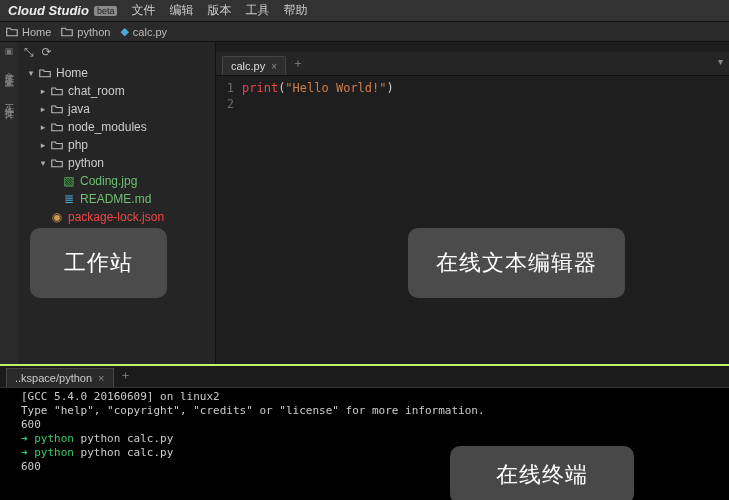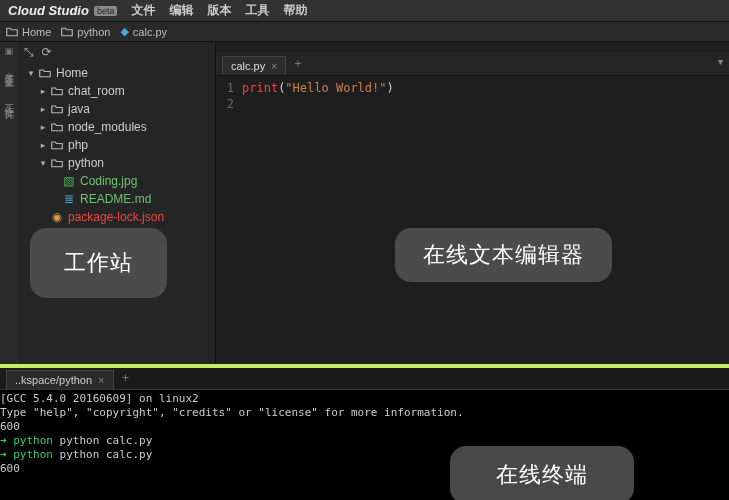--- a/index.html
+++ b/index.html
@@ -20,21 +20,21 @@
     display: flex; align-items: center;
     padding: 0 8px;
     border-bottom: 1px solid #111;
   }
   .brand { font-weight: bold; font-style: italic; color: #eee; font-size: 13px; }
   .beta {
     background: #8a8a8a; color: #222;
     font-size: 9px; padding: 0 3px; border-radius: 2px;
     margin-left: 5px; font-style: normal; font-weight: normal;
   }
-  .menu-item { margin-left: 14px; color: #ccc; cursor: pointer; font-weight: bold; }
+  .menu-item { margin-left: 14px; color: #ccc; cursor: pointer; }
 
   
   .crumbbar {
     height: 20px;
     background: #2a2a2a;
     display: flex; align-items: center;
     padding: 0 6px;
     border-bottom: 1px solid #111;
     font-size: 11px; color: #bbb;
   }
@@ -102,44 +102,44 @@
   }
   .code-line { display:flex; }
   .gutter { width: 26px; text-align: right; color: #6a6a6a; padding-right: 8px; user-select:none; }
   .tok-fn { color: #ef4444; }
   .tok-str { color: #ce7e4b; }
   .tok-punc { color: #ccc; }
 
   
   .panel {
     height: 136px; background: #000;
-    border-top: 4px solid #bef264;
+    border-top: 2px solid #bef264;
     display: flex; flex-direction: column;
     position: relative;
   }
   .panel-tabs {
     height: 22px; background: #1b1b1b;
     display:flex; align-items:flex-end; padding-left:6px;
     border-bottom:1px solid #333;
   }
   .ptab { background:#2a2a2a; padding:3px 8px; font-size:11px; display:flex; gap:6px; align-items:center; border:1px solid #444; border-bottom:none; cursor:pointer; }
   .ptab .close { color:#888; }
   .ptab-plus { color:#888; padding:3px 6px; cursor:pointer; }
   .term {
-    flex:1; padding: 2px 8px 0 0;
+    flex:1; padding: 2px 8px 0 21px;
     font-family: Consolas, monospace; font-size: 11px; line-height: 14px;
     color: #ccc; overflow:hidden;
   }
   .term .g { color: #33cc66; }
 
   
   .bubble {
     position:absolute; background: rgba(80,80,80,0.9);
     color:#fff; font-size:22px; font-weight:500;
-    padding: 20px 34px; border-radius:16px;
+    padding: 20px 34px; border-radius:10px;
     letter-spacing:1px;
     pointer-events:none;
   }
 
   
   svg.i { width:12px; height:12px; fill:none; stroke:currentColor; stroke-width:1.5; }
   .folder-ico { color:#b8b8b8; }
   .py-ico { color:#4aa7d8; }
 </style>
 </head>
@@ -298,14 +298,14 @@
     <div>Type "help", "copyright", "credits" or "license" for more information.</div>
     <div>600</div>
     <div><span class="g">➜  </span><span class="g">python</span><span> python calc.py</span></div>
     <div><span class="g">➜  </span><span class="g">python</span><span> python calc.py</span></div>
     <div>600</div>
 
   </div>
 </div>
 
 <div class="bubble" style="left:30px; top:228px;">工作站</div>
-<div class="bubble" style="left:395px; top:228px; padding:12px 28px;">在线文本编辑器</div>
+<div class="bubble" style="left:408px; top:228px; padding:20px 28px;">在线文本编辑器</div>
 <div class="bubble" style="left:450px; top:406px; padding:14px 46px;margin-top:40px;">在线终端</div>
 
 </body></html>

